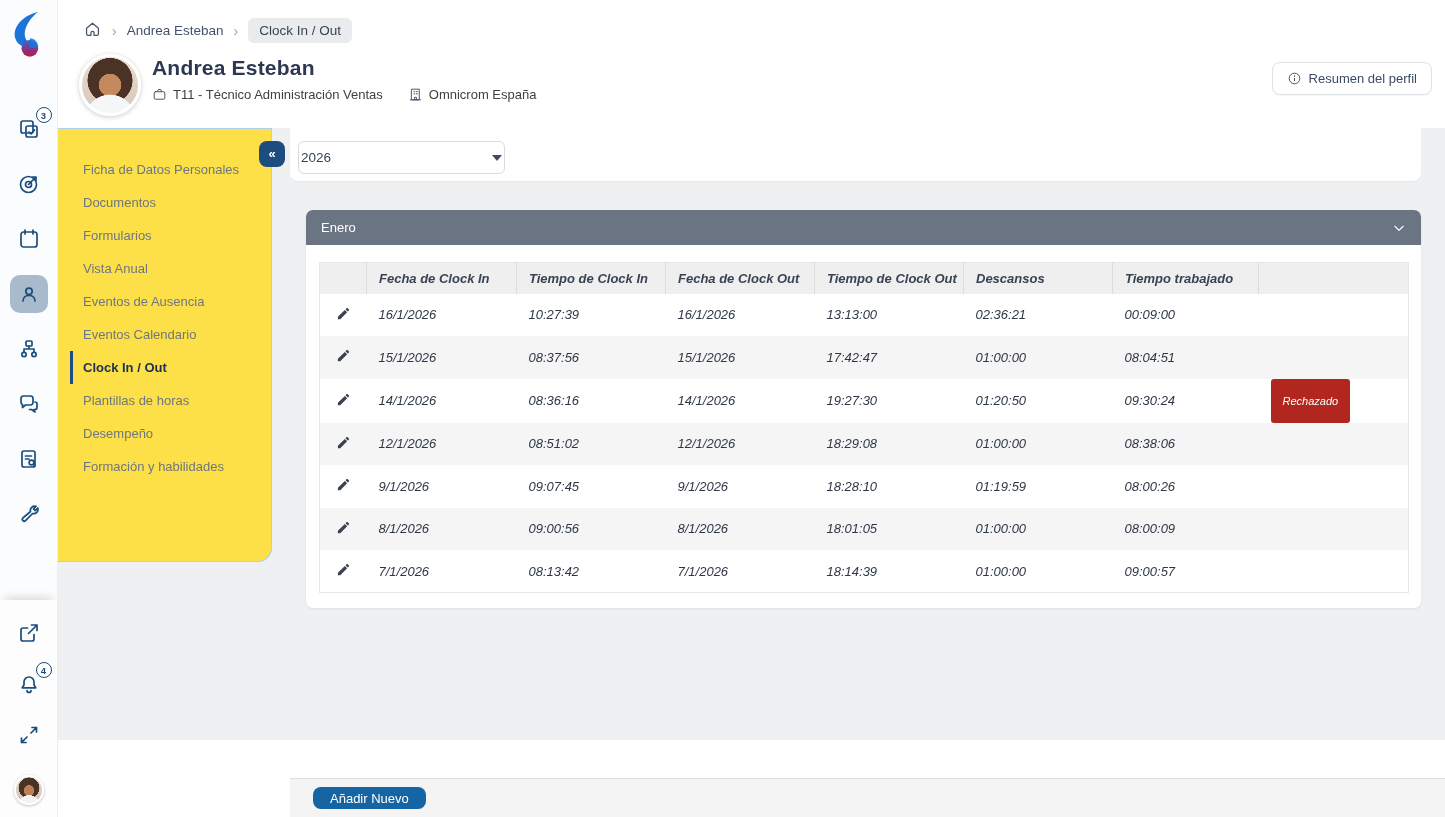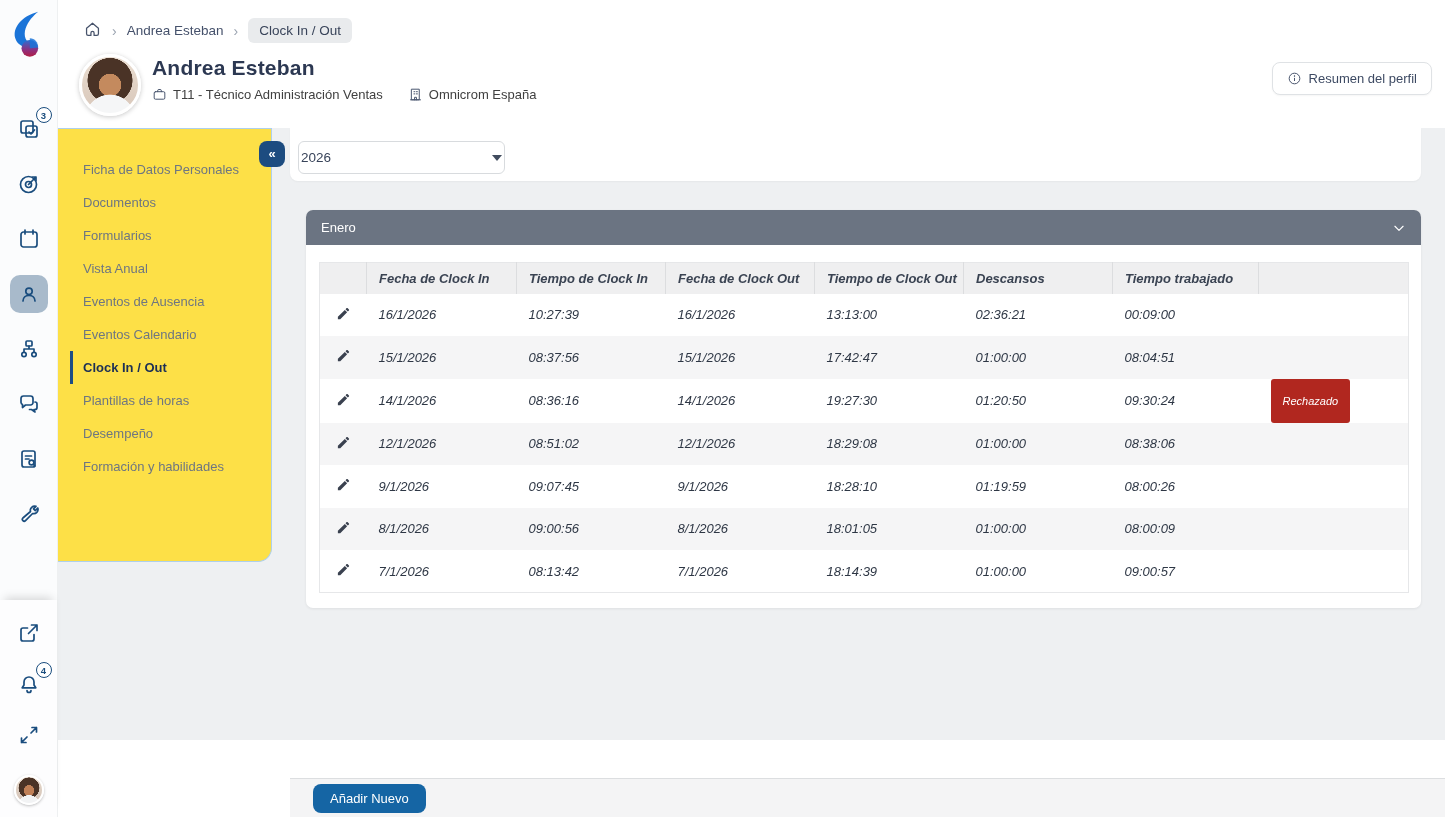--- a/index.html
+++ b/index.html
@@ -94,21 +94,21 @@
   table.clock tbody td { height:42.5px; padding-left:12px; color:#2e3745; }
   table.clock tbody tr:nth-child(even) { background:#f5f5f6; }
   td.c-edit { text-align:center; padding-left:0 !important; }
   .pencil { display:inline-flex; cursor:pointer; }
   .pencil svg { width:15px; height:15px; fill:#3a414f; }
   .badge-rejected { display:inline-block; background:#b1271f; color:#fff; font-size:11px; padding:16px 12px;
                     border-radius:3px; cursor:default; min-width:62px; text-align:left; }
 
   .footer-bar { position:absolute; left:232px; right:0; bottom:0; height:39px; background:#f4f4f5;
                 border-top:1px solid #dcdee0; display:flex; align-items:center; }
-  .add-btn { margin-left:23px; height:29px; padding:0 17px; background:#1565a4; color:#fff; border:none;
+  .add-btn { margin-left:23px; height:22px; padding:0 17px; background:#1565a4; color:#fff; border:none;
              border-radius:8px; font-size:13px; font-family:inherit; cursor:pointer; }
 </style>
 </head>
 <body>
 
 <div class="app">
 
   <aside class="sidebar">
     <div class="logo">
       <svg viewBox="0 0 48 60">

